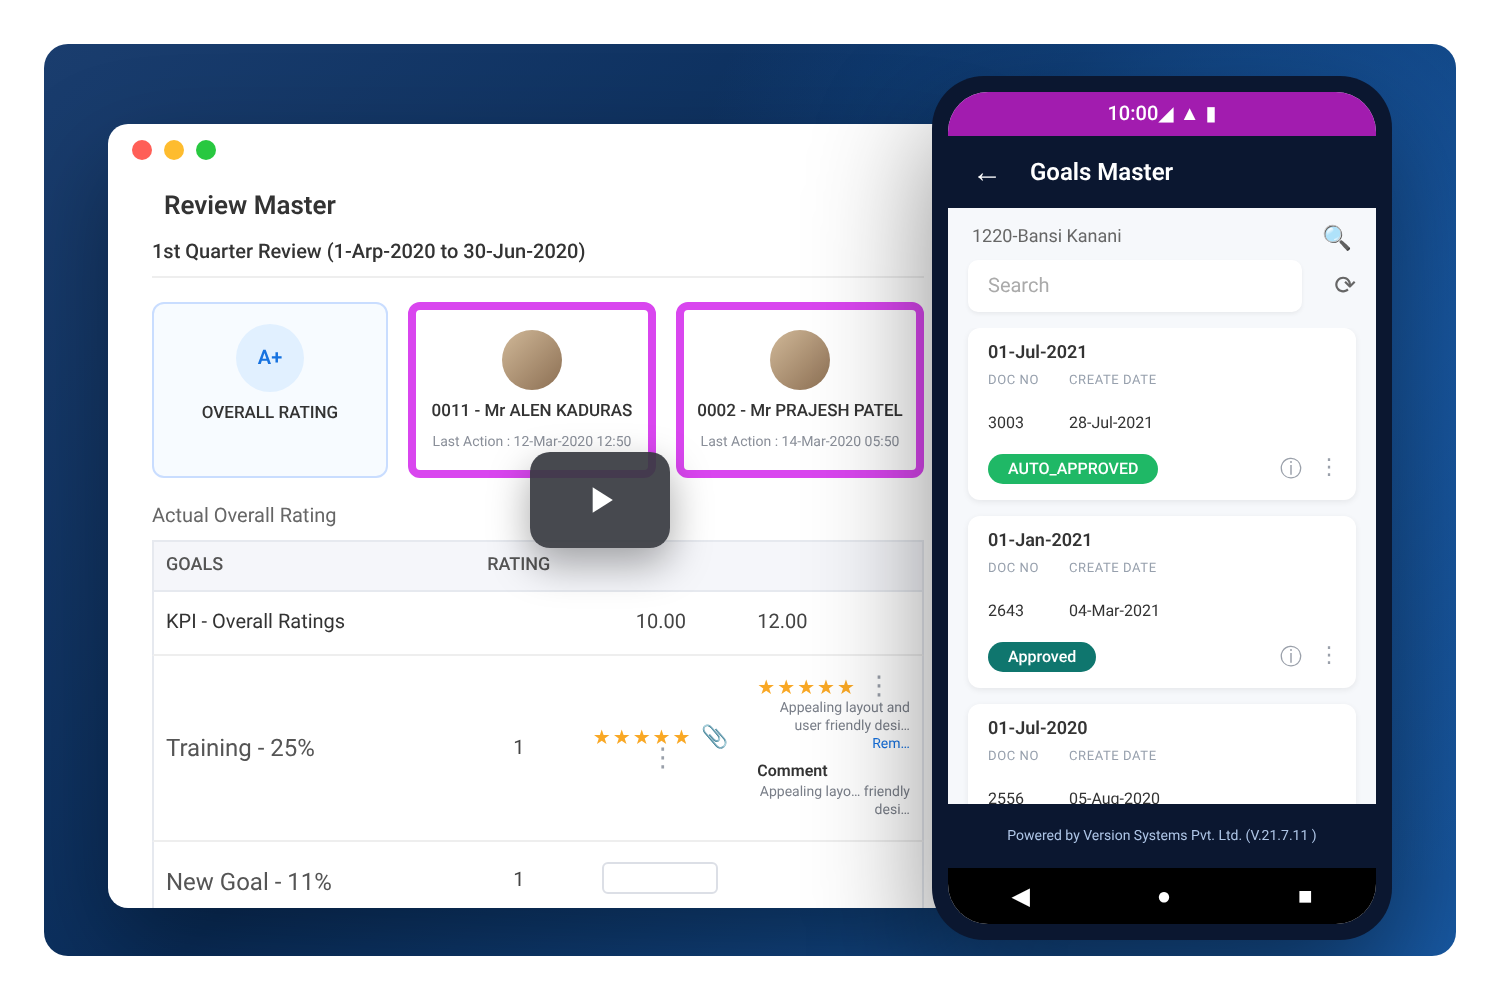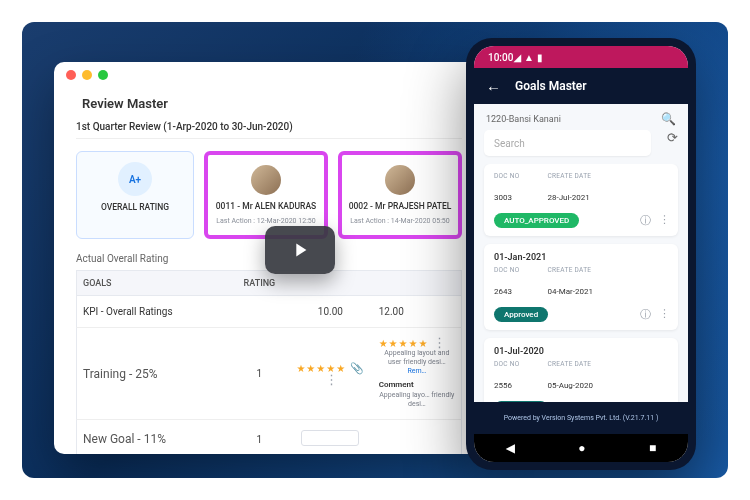--- a/index.html
+++ b/index.html
@@ -25,41 +25,41 @@
 .thead{display:flex;background:#f5f6fa;border:1px solid #e6e9ef;font-size:9px;color:#555;font-weight:500}
 .thead>div{padding:7px 6px}
 .trow{display:flex;border-left:1px solid #e6e9ef;border-right:1px solid #e6e9ef;border-bottom:1px solid #eee;font-size:10px;color:#444;align-items:center}
 .trow>div{padding:10px 6px}
 .col-g{width:40%}.col-t{width:15%;text-align:center}.col-a{width:22%;text-align:center}.col-b{width:23%}
 .goal-main{font-size:10px;color:#333}
 .goal-child{font-size:12px;color:#555;padding-left:8px}
 .stars{color:#f9a825;font-size:10px;letter-spacing:1px}
 .clip{color:#9aa0aa;font-size:11px;margin-left:2px}
 .more{color:#9aa0aa;font-size:13px;margin-left:2px;line-height:0}
-.apl{font-size:7px;color:#7a7f89;line-height:1.3;text-align:center}
+.apl{font-size:7px;color:#7a7f89;line-height:1.3;text-align:right}
 .rem{font-size:7px;color:#1672e0}
 .cmt-h{font-size:8px;font-weight:600;color:#333;margin:4px 0 2px;text-align:left}
 .tbox{border:1px solid #dcdfe6;border-radius:3px;height:16px;width:58px;display:inline-block}
 .playbtn{position:absolute;left:50%;top:50%;transform:translate(-110px,-24px);width:70px;height:48px;background:rgba(55,58,64,.92);border-radius:10px;display:flex;align-items:center;justify-content:center;box-shadow:0 8px 20px rgba(0,0,0,.35)}
 .playbtn svg{fill:#fff}
 .phone{position:absolute;right:32px;top:16px;width:230px;height:432px;background:#0b1730;border-radius:26px;padding:8px;box-shadow:0 24px 60px rgba(0,0,0,.45)}
 .screen{width:100%;height:100%;background:#f6f8fb;border-radius:20px;overflow:hidden;display:flex;flex-direction:column;position:relative}
-.sbar{height:22px;background:#be185d;color:#fff;display:flex;align-items:center;justify-content:flex-start;padding:0 14px;font-size:10px;font-weight:500}
+.sbar{height:22px;background:#a21caf;color:#fff;display:flex;align-items:center;justify-content:center;padding:0 14px;font-size:10px;font-weight:500}
 .sig{display:flex;gap:3px;align-items:center}
 .appbar{height:36px;background:#0b1730;color:#fff;display:flex;align-items:center;padding:0 12px;gap:14px}
 .back{font-size:15px}
 .apptitle{font-size:12px;font-weight:600}
 .crumbrow{display:flex;align-items:center;justify-content:space-between;padding:8px 12px 4px;font-size:9px;color:#666}
-.searchrow{display:flex;gap:16px;padding:0 10px 8px}
+.searchrow{display:flex;align-items:center;gap:16px;padding:0 10px 8px}
 .searchbox{flex:1;background:#fff;border-radius:5px;height:26px;display:flex;align-items:center;padding:0 10px;font-size:10px;color:#aaa;box-shadow:0 1px 2px rgba(0,0,0,.06)}
 .refresh{color:#666;font-size:13px}
 .list{flex:1;overflow:hidden;padding:0 10px;display:flex;flex-direction:column;gap:8px}
 .item{background:#fff;border-radius:6px;padding:8px 10px;box-shadow:0 1px 3px rgba(0,0,0,.07);position:relative}
 .idate{font-size:9px;font-weight:600;color:#333;margin-bottom:4px}
-.imeta{display:flex;gap:28px;margin-bottom:6px}
+.imeta{display:flex;gap:15px;margin-bottom:6px}
 .imk{font-size:6.5px;color:#97a0ad;letter-spacing:.3px}
 .imv{font-size:8px;color:#333;margin-top:13px}
 .pill{display:inline-block;padding:3px 10px;border-radius:10px;font-size:8px;color:#fff;font-weight:500}
 .pill.auto{background:#1fb866}
 .pill.appr{background:#0f766e}
 .iact{position:absolute;right:8px;bottom:8px;display:flex;gap:8px;color:#9aa0aa;font-size:11px}
 .footer{height:32px;background:#0b1730;color:#aec5e6;font-size:7px;display:flex;align-items:center;justify-content:center}
 .navbar{height:28px;background:#000;display:flex;align-items:center;justify-content:space-around;color:#fff;font-size:12px}
 .mag{color:#888;font-size:12px}
 </style>
@@ -163,21 +163,21 @@
         <span>1220-Bansi Kanani</span>
         <span class="mag">🔍</span>
       </div>
       <div class="searchrow">
         <div class="searchbox">
           <span>Search</span>
         </div>
         <span class="refresh">⟳</span>
       </div>
       <div class="list" id="plist">
-          <div class="item"><div class="imeta">
+          <div class="item"><div class="idate">01-Jul-2021</div><div class="imeta">
               <div>
                 <div class="imk">DOC NO</div>
                 <div class="imv">3003</div>
               </div>
               <div>
                 <div class="imk">CREATE DATE</div>
                 <div class="imv">28-Jul-2021</div>
               </div>
             </div><span class="pill auto">AUTO_APPROVED</span><div class="iact">
               <span>ⓘ</span>

